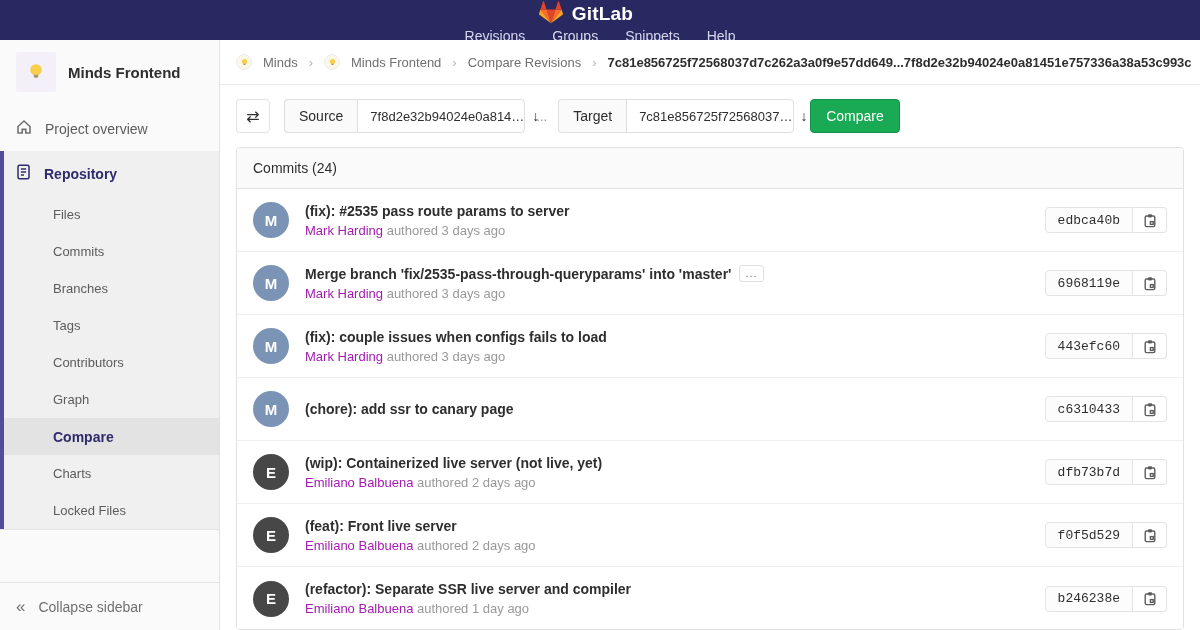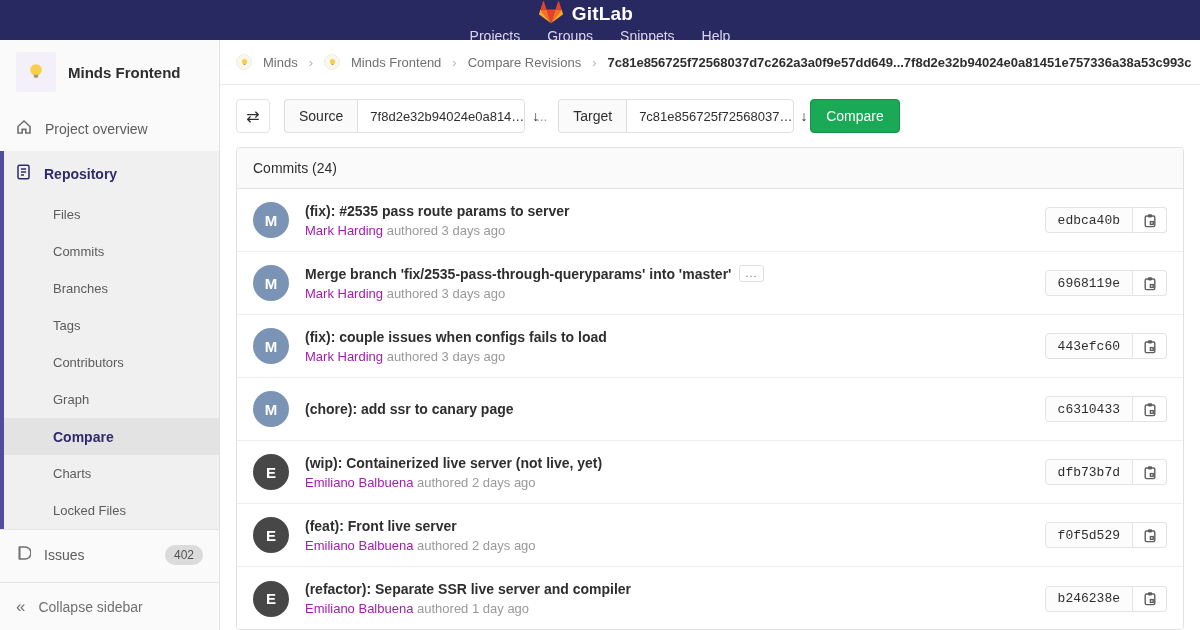--- a/index.html
+++ b/index.html
@@ -125,21 +125,21 @@
         <path fill="#fca326" d="m2.1 14.4-2 6.2a1.4 1.4 0 0 0 .5 1.5L18 34.7z"></path>
         <path fill="#e24329" d="M2.1 14.4h9.3L7.4 2.1a.7.7 0 0 0-1.3 0z"></path>
         <path fill="#fc6d26" d="m18 34.7 6.6-20.3h9.3z"></path>
         <path fill="#fca326" d="m33.9 14.4 2 6.2a1.4 1.4 0 0 1-.5 1.5L18 34.7z"></path>
         <path fill="#e24329" d="M33.9 14.4h-9.3l4-12.3a.7.7 0 0 1 1.3 0z"></path>
       </svg>
     </span>
     <span class="logo-text">GitLab</span>
   </div>
   <nav class="nav-links">
-    <span class="nav-link">Projects</span>
+    <span class="nav-link">Revisions</span>
     <span class="nav-link">Groups</span>
     <span class="nav-link">Snippets</span>
     <span class="nav-link">Help</span>
   </nav>
   <div class="nav-spacer"></div>
   <div class="search-box">
     <input type="text" placeholder="Search or jump to…" style="">
     <span>
       <svg width="14" height="14" viewBox="0 0 16 16" fill="none" stroke="rgba(255,255,255,.75)" stroke-width="2">
         <circle cx="6.5" cy="6.5" r="4.5"></circle>
@@ -196,30 +196,20 @@
       <div class="sub-item">Commits</div>
       <div class="sub-item">Branches</div>
       <div class="sub-item">Tags</div>
       <div class="sub-item">Contributors</div>
       <div class="sub-item">Graph</div>
       <div class="sub-item active">Compare</div>
       <div class="sub-item">Charts</div>
       <div class="sub-item">Locked Files</div>
     </div>
 
-    <div class="side-item issues-row">
-      <span>
-        <svg width="15" height="16" viewBox="0 0 14 16" fill="none" stroke="#707070" stroke-width="1.6">
-          <path d="M3 2h5.5a3.5 3.5 0 0 1 0 12H3z"></path>
-            <line x1="3" y1="2" x2="3" y2="14"></line>
-        </svg>
-      </span>
-      <span>Issues</span>
-      <span class="count-badge">402</span>
-    </div>
 
     <div class="collapse-row">
       <span class="collapse-glyph">«</span>
       <span>Collapse sidebar</span>
     </div>
   </aside>
 
   <main class="main">
     <div class="breadcrumb-bar">
       <span class="crumb-avatar">

